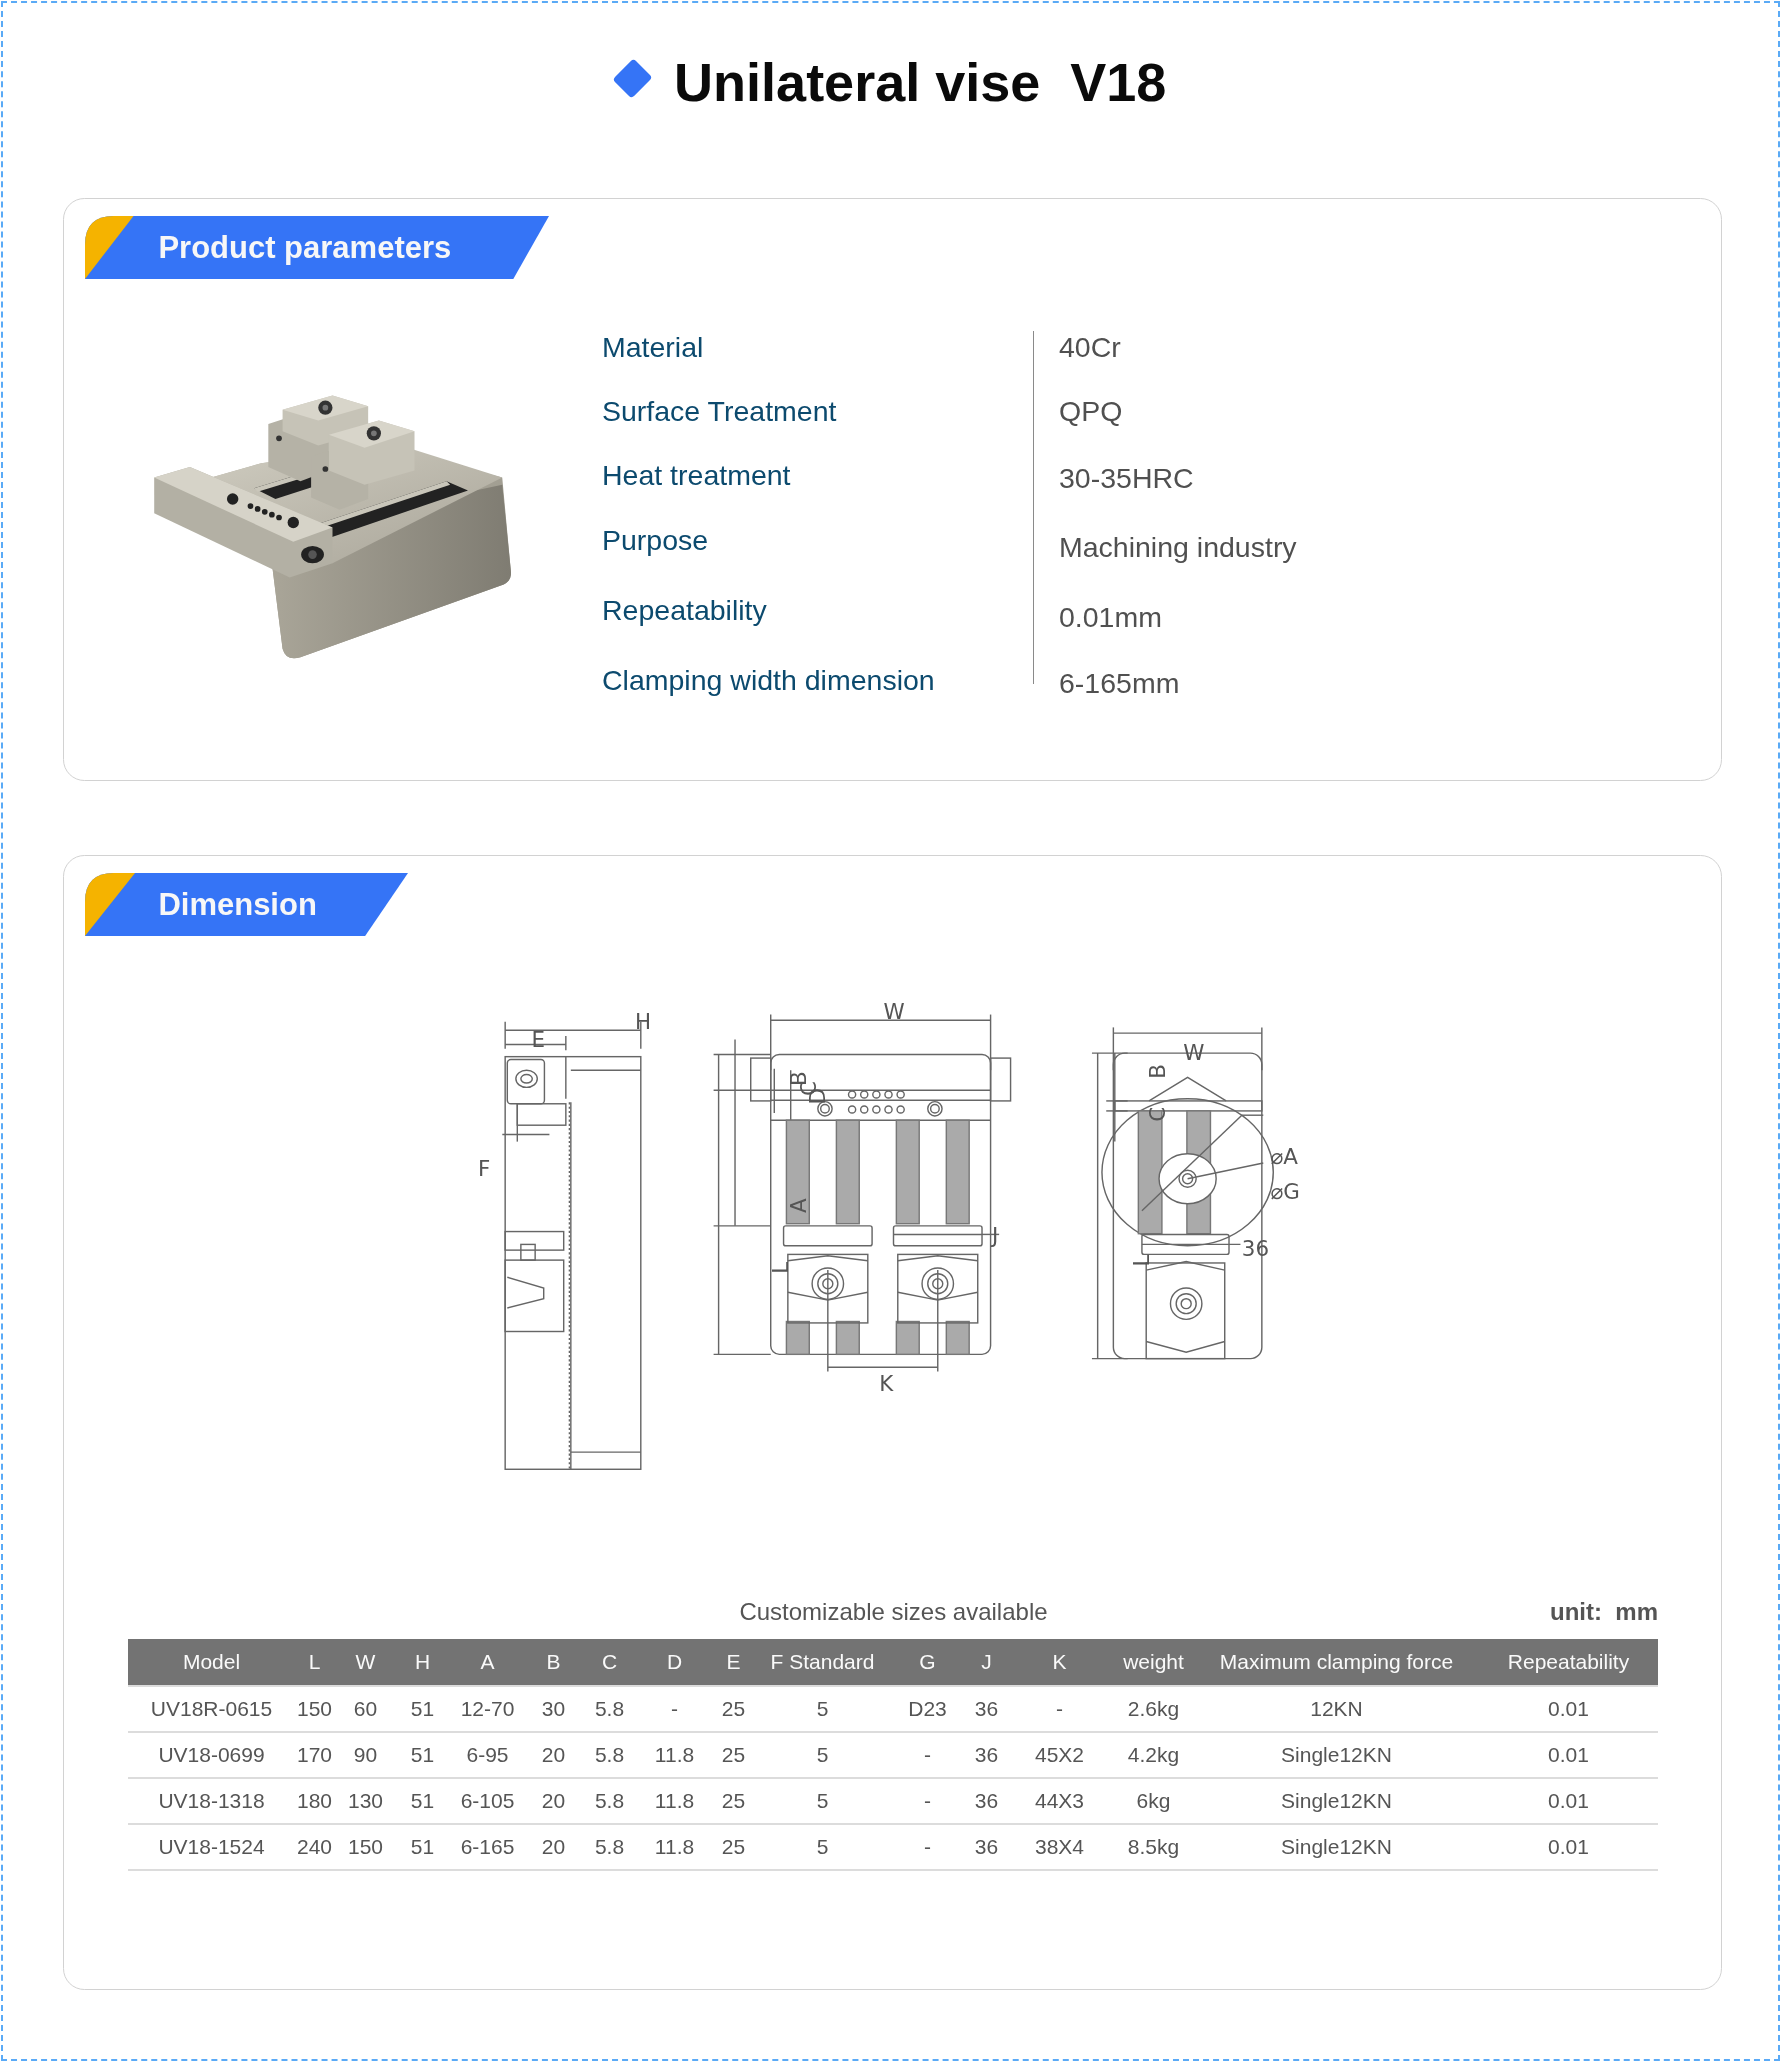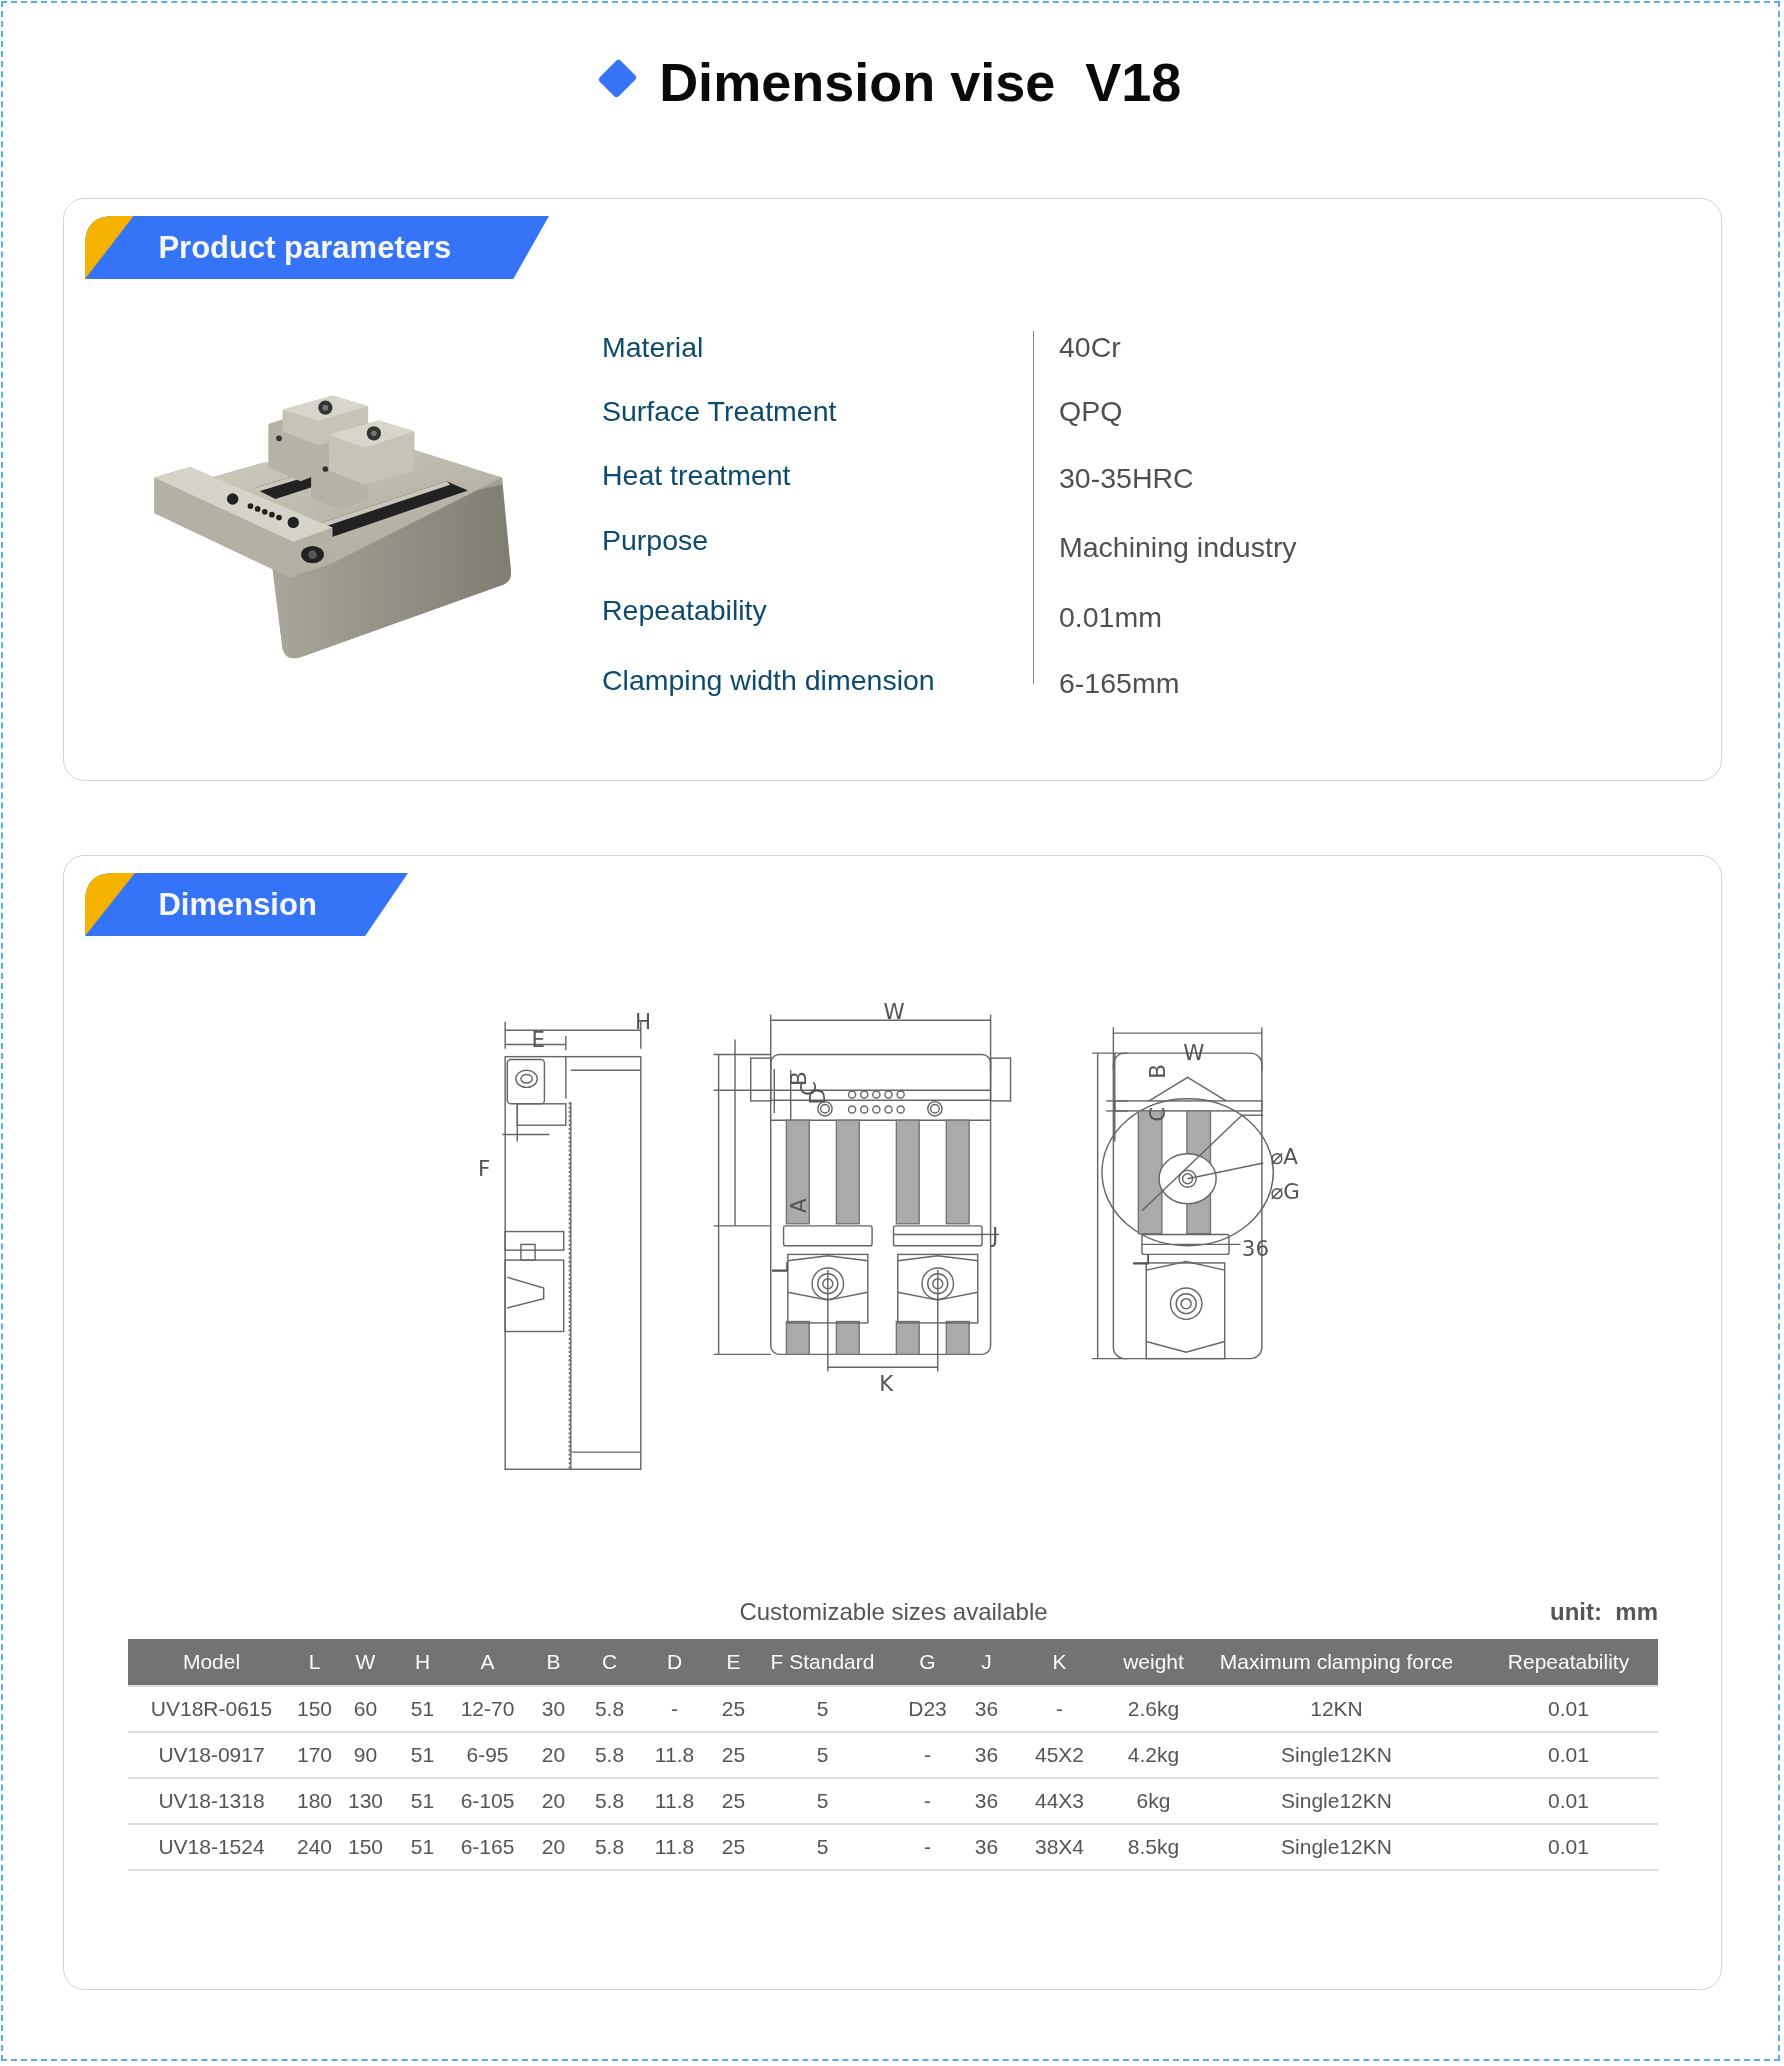--- a/index.html
+++ b/index.html
@@ -24,21 +24,21 @@
   .spec-table th { background: #737373; color: #fafafa; font-weight: normal; font-size: 21px; height: 46px; padding: 0; text-align: center; border-bottom: 2.1px solid #dcdcdc; white-space: nowrap; margin-left: 36px; }
   .spec-table td { color: #555; font-size: 21px; height: 44px; padding: 0; text-align: center; border-bottom: 2.1px solid #dcdcdc; white-space: nowrap; }
   .dim-text { font-family: "DejaVu Sans", sans-serif; fill: #555; }
 </style>
 </head>
 <body>
 
 <div class="page-border"></div>
 
 <div class="title">
-  <span class="diamond"></span><span style="white-space:pre">Dimension vise  V18</span>
+  <span class="diamond"></span><span style="white-space:pre">Unilateral vise  V18</span>
 </div>
 
 <div class="card" style="top:198px;height:583px;">
   <div class="banner">
     <svg width="464" height="63" viewBox="0 0 650 88">
       <path d="M0 40 Q0 0 40 0 L650 0 L600 88 L0 88 Z" fill="#3574f6"></path>
       <path d="M0 40 Q0 0 40 0 L68 0 L0 88 Z" fill="#f5b300"></path>
     </svg>
     <span class="label">Product parameters</span>
   </div>
@@ -332,21 +332,21 @@
           <td>25</td>
           <td>5</td>
           <td>D23</td>
           <td>36</td>
           <td>-</td>
           <td>2.6kg</td>
           <td>12KN</td>
           <td>0.01</td>
         </tr>
         <tr>
-          <td>UV18-0917</td>
+          <td>UV18-0699</td>
           <td>170</td>
           <td>90</td>
           <td>51</td>
           <td>6-95</td>
           <td>20</td>
           <td>5.8</td>
           <td>11.8</td>
           <td>25</td>
           <td>5</td>
           <td>-</td>

